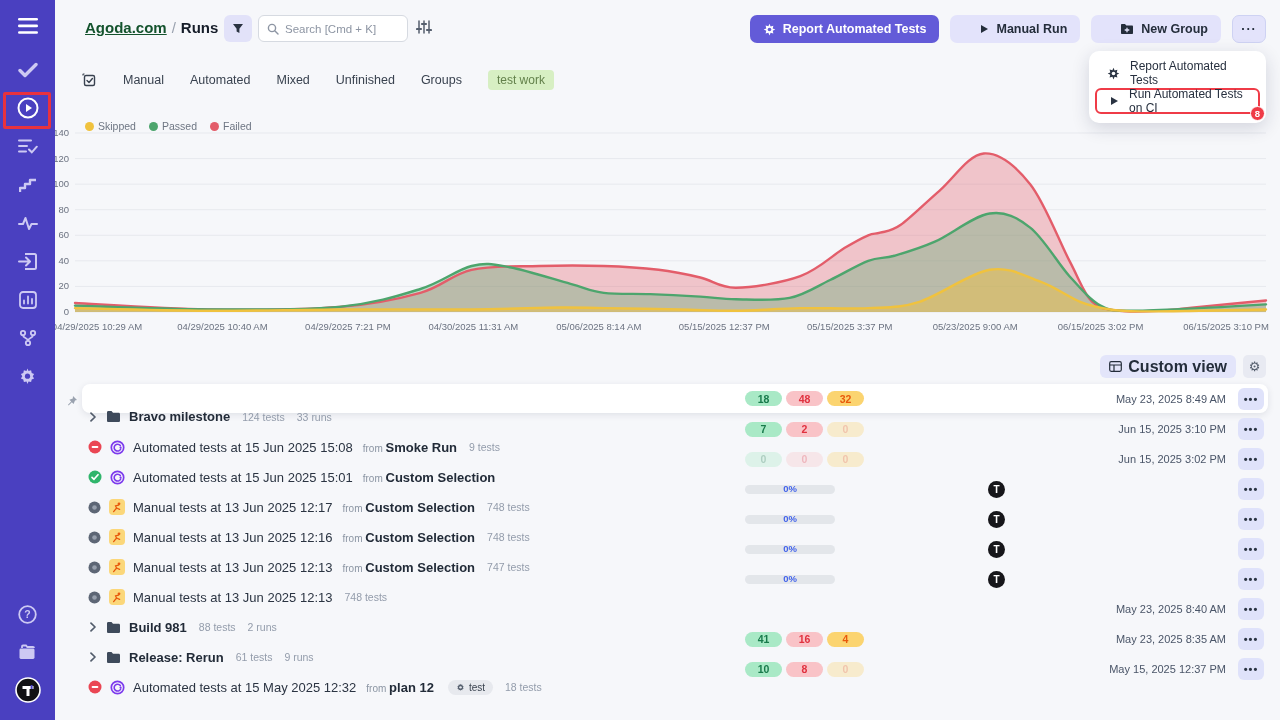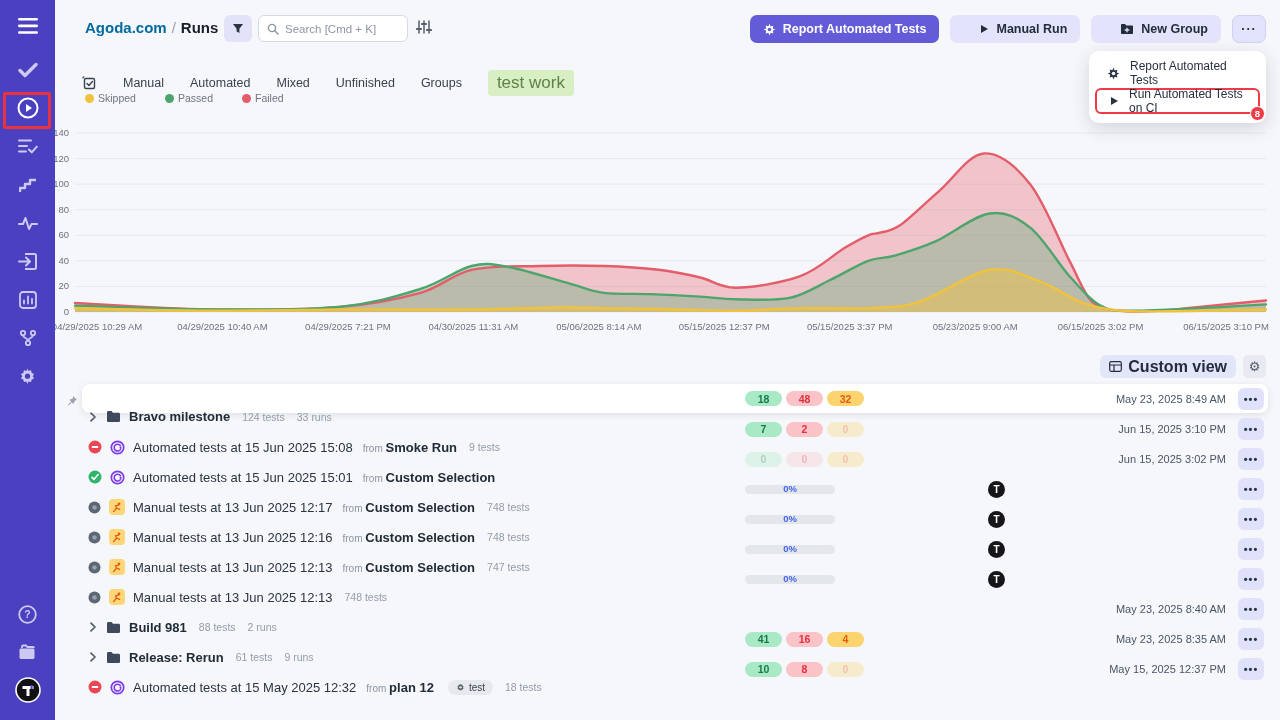--- a/index.html
+++ b/index.html
@@ -6,43 +6,43 @@
   html,body { width:1280px; height:720px; overflow:hidden; }
   body { font-family:"Liberation Sans",sans-serif; background:#f6f7fa; position:relative; color:#27303f; }
 
   
   .sidebar { position:absolute; left:0; top:0; width:55px; height:720px; background:#4a40c0; z-index:30; }
   .sb-ic { position:absolute; left:9px; width:37px; height:36px; display:flex; align-items:center; justify-content:center; color:#cdc9f3; cursor:pointer; }
   .sb-active-box { position:absolute; left:3px; width:48px; height:37px; border:3px solid #e8323e; border-radius:2px; pointer-events:none; }
 
   
   .breadcrumb { position:absolute; left:85px; top:19px; font-size:15px; font-weight:700; }
-  .bc-project { color:#0369a1; } .bc-sep { color:#9aa2af; font-weight:400; padding:0 5px;} .bc-page { color:#161d29; }
+  .bc-project { color:#14532d;text-decoration:underline; } .bc-sep { color:#9aa2af; font-weight:400; padding:0 5px;} .bc-page { color:#161d29; }
   .filter-btn { position:absolute; left:224px; top:15px; width:28px; height:27px; background:#e2e2f9; border-radius:6px; display:flex; align-items:center; justify-content:center; cursor:pointer; }
   .search-box { position:absolute; left:258px; top:15px; width:150px; height:27px; background:#fff; border:1px solid #d6dae1; border-radius:6px; display:flex; align-items:center; padding:0 8px; gap:6px; }
   .search-box input { border:none; outline:none; width:110px; font-size:11.5px; color:#3c4452; font-family:"Liberation Sans",sans-serif; background:transparent; }
   .search-box input::placeholder { color:#8d95a3; }
   .sliders-btn { position:absolute; left:416px; top:19px; cursor:pointer; }
   .hdr-buttons { position:absolute; right:14px; top:15px; display:flex; gap:11px; }
   .btn { height:28px; border-radius:7px; display:flex; align-items:center; gap:7px; padding:0 13px; font-size:12.5px; font-weight:700; cursor:pointer; white-space:nowrap; }
   .btn-primary { background:#635bd8; color:#fff; }
   .btn-soft { background:#e3e3fb; color:#242d3b;padding-left:29px; }
   .btn-more { width:34px; justify-content:center; padding:0; border:1px solid #ced2f3; letter-spacing:1px; }
 
   
   .dropdown { position:absolute; right:14px; top:51px; width:177px; background:#fff; border-radius:10px; box-shadow:0 5px 18px rgba(25,30,70,.16); padding:7px 0; z-index:40; }
   .dd-item { position:relative; height:26px; display:flex; align-items:center; gap:10px; padding:0 12px; font-size:12px; font-weight:500; color:#27303f; cursor:pointer; margin:2px 6px; }
   .dd-item.hl { border:2px solid #ef3b47; border-radius:6px; }
   .dd-badge { position:absolute; right:-7px; bottom:-9px; width:15px; height:15px; border-radius:50%; background:#ef3b47; color:#fff; font-size:9.5px; font-weight:700; display:flex; align-items:center; justify-content:center; border:1.5px solid #fff; }
 
   
   .tabs { position:absolute; left:82px; top:70px; display:flex; align-items:center; gap:26px; }
   .tab { font-size:12.5px; color:#39424f; cursor:pointer; }
-  .tag-pill { background:#d7efc3; color:#63814b; font-size:17px; padding:3px 9px; border-radius:4px; }
-  .legend { position:absolute; left:85px; top:92px; display:flex; align-items:center; gap:29px; }
+  .tag-pill { background:#d7efc3; color:#63814b; font-size:12px; padding:3px 9px; border-radius:4px; }
+  .legend { position:absolute; left:85px; top:120px; display:flex; align-items:center; gap:13px; }
   .lg-item { display:flex; align-items:center; gap:4px; font-size:10.5px; color:#6e7683; }
   .lg-dot { width:9px; height:9px; border-radius:50%; }
 
   
   #chart-wrap { position:absolute; left:55px; top:127px; width:1225px; height:212px; overflow:hidden; }
 
   
   .view-bar { position:absolute; right:14px; top:355px; display:flex; gap:7px; align-items:center; }
   .cv-btn { height:23px; background:#e3e5fa; border-radius:6px; display:flex; align-items:center; gap:6px; padding:0 9px; font-size:16px; font-weight:700; color:#242d3b; cursor:pointer; }
   .gear-btn { width:23px; height:23px; background:#e8eaf2; border-radius:5px; display:flex; align-items:center; justify-content:center; color:#555f6e; font-size:13px; cursor:pointer; }

